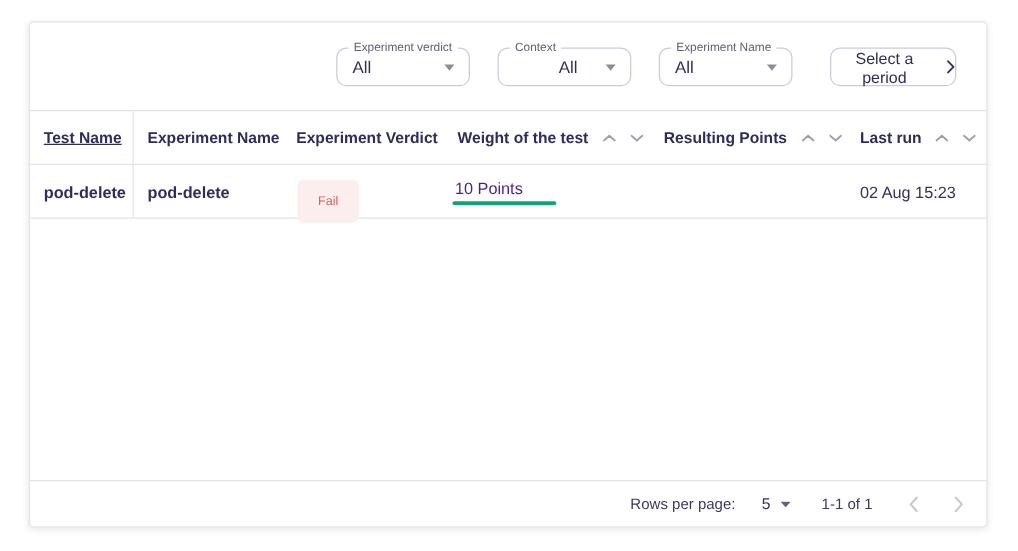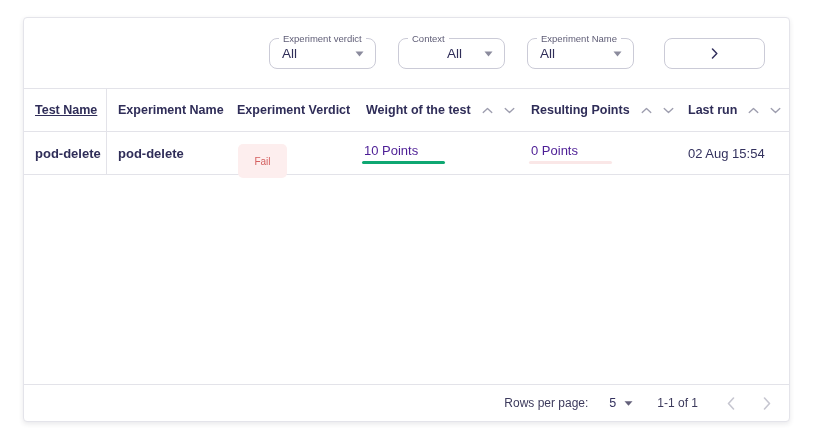--- a/index.html
+++ b/index.html
@@ -122,20 +122,21 @@
 
     <div class="select sel-expname">
       <span class="lbl">Experiment Name</span>
       <span class="val">All</span>
       <svg width="9" height="6" viewBox="0 0 9 6">
         <path d="M0.5 0.5h8L4.5 5.5z" fill="#8b8b9d"></path>
       </svg>
     </div>
 
     <button class="period-btn">
+      <span>Select a period</span>
       <svg width="7" height="11" viewBox="0 0 7 11">
         <path d="M1.5 1l4.3 4.5L1.5 10" fill="none" stroke="#33315e" stroke-width="1.5" stroke-linecap="round" stroke-linejoin="round"></path>
       </svg>
     </button>
   </div>
 
   <div class="thead">
     <div class="col-divider"></div>
     <div class="hcell h1">Test Name</div>
     <div class="hcell h2">Experiment Name</div>
@@ -189,25 +190,21 @@
 
   <div class="trow">
     <div class="col-divider"></div>
     <div class="cell-bold c1">pod-delete</div>
     <div class="cell-bold c2">pod-delete</div>
     <div class="badge">Fail</div>
     <div class="points pw">
       <div class="txt">10 Points</div>
       <div class="bar bar-green"></div>
     </div>
-    <div class="points pr">
-      <div class="txt">0 Points</div>
-      <div class="bar bar-pink"></div>
-    </div>
-    <div class="lastrun">02 Aug 15:54</div>
+    <div class="lastrun">02 Aug 15:23</div>
   </div>
 
   <div class="tbody-empty"></div>
 
   <div class="tfoot">
     <span class="rpp-label">Rows per page:</span>
     <span class="rpp-select">
       <span>5</span>
       <svg width="9" height="5" viewBox="0 0 9 5">
         <path d="M0.5 0.3h8L4.5 4.7z" fill="#63607a"></path>

